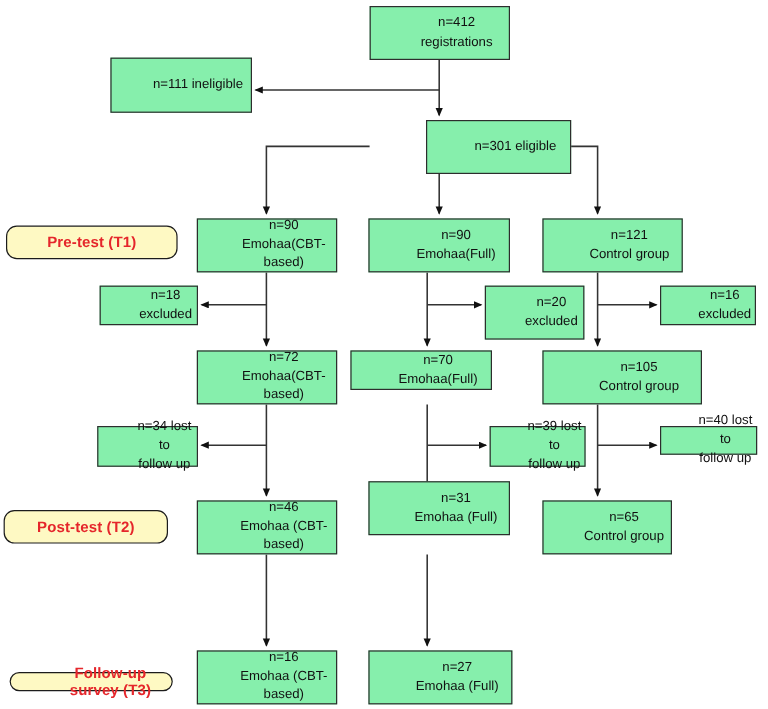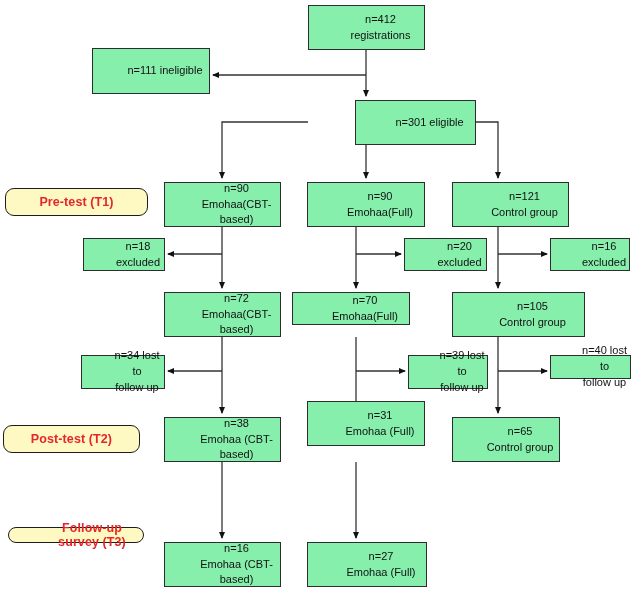--- a/index.html
+++ b/index.html
@@ -70,41 +70,41 @@
       <div class="node" style="left: 308px; top: 5px; width: 117px; height: 45px;">n=412 registrations</div>
       <div class="node" style="left: 92px; top: 48px; width: 118px; height: 46px;">n=111 ineligible</div>
       <div class="node" style="left: 308px; top: 100px; width: 121px; height: 45px; margin-left: 47px;">n=301 eligible</div>
       <div class="node" style="left: 164px; top: 182px; width: 117px; height: 45px;">n=90
 Emohaa(CBT-based)</div>
       <div class="node" style="left: 307px; top: 182px; width: 118px; height: 45px;">n=90
 Emohaa(Full)</div>
       <div class="node" style="left: 452px; top: 182px; width: 117px; height: 45px;">n=121
 Control group</div>
       <div class="node" style="left: 83px; top: 238px; width: 82px; height: 33px;">n=18 excluded</div>
-      <div class="node" style="left: 404px; top: 238px; width: 83px; height: 33px;">n=20 excluded</div>
+      <div class="node" style="left: 404px; top: 238px; width: 83px; height: 45px;">n=20 excluded</div>
       <div class="node" style="left: 550px; top: 238px; width: 80px; height: 33px;">n=16 excluded</div>
       <div class="node" style="left: 164px; top: 292px; width: 117px; height: 45px;">n=72
 Emohaa(CBT-based)</div>
       <div class="node" style="left: 292px; top: 292px; width: 118px; height: 33px;">n=70
 Emohaa(Full)</div>
       <div class="node" style="left: 452px; top: 292px; width: 133px; height: 45px;">n=105
 Control group</div>
       <div class="node" style="left: 81px; top: 355px; width: 84px; height: 34px;">n=34 lost to
 follow up</div>
       <div class="node" style="left: 408px; top: 355px; width: 80px; height: 34px;">n=39 lost to
 follow up</div>
       <div class="node" style="left: 550px; top: 355px; width: 81px; height: 24px;">n=40 lost to
 follow up</div>
-      <div class="node" style="left: 164px; top: 417px; width: 117px; height: 45px;">n=38
+      <div class="node" style="left: 164px; top: 417px; width: 117px; height: 45px;">n=46
 Emohaa (CBT-based)</div>
       <div class="node" style="left: 307px; top: 401px; width: 118px; height: 45px;">n=31
 Emohaa (Full)</div>
       <div class="node" style="left: 452px; top: 417px; width: 108px; height: 45px;">n=65
 Control group</div>
       <div class="node" style="left: 164px; top: 542px; width: 117px; height: 45px;">n=16
 Emohaa (CBT-based)</div>
       <div class="node" style="left: 307px; top: 542px; width: 120px; height: 45px;">n=27
 Emohaa (Full)</div>
       <div class="stage" style="left: 5px; top: 188px; width: 143px; height: 28px;">Pre-test (T1)</div>
       <div class="stage" style="left: 3px; top: 425px; width: 137px; height: 28px;">Post-test (T2)</div>
-      <div class="stage" style="left: 8px; top: 527px; width: 136px; height: 16px; padding-left: 32px;">Follow-up survey (T3)</div>
+      <div class="stage" style="left: 8px; top: 560px; width: 136px; height: 16px; padding-left: 32px;">Follow-up survey (T3)</div>
     </div>
 </div>
 
 </body></html>

